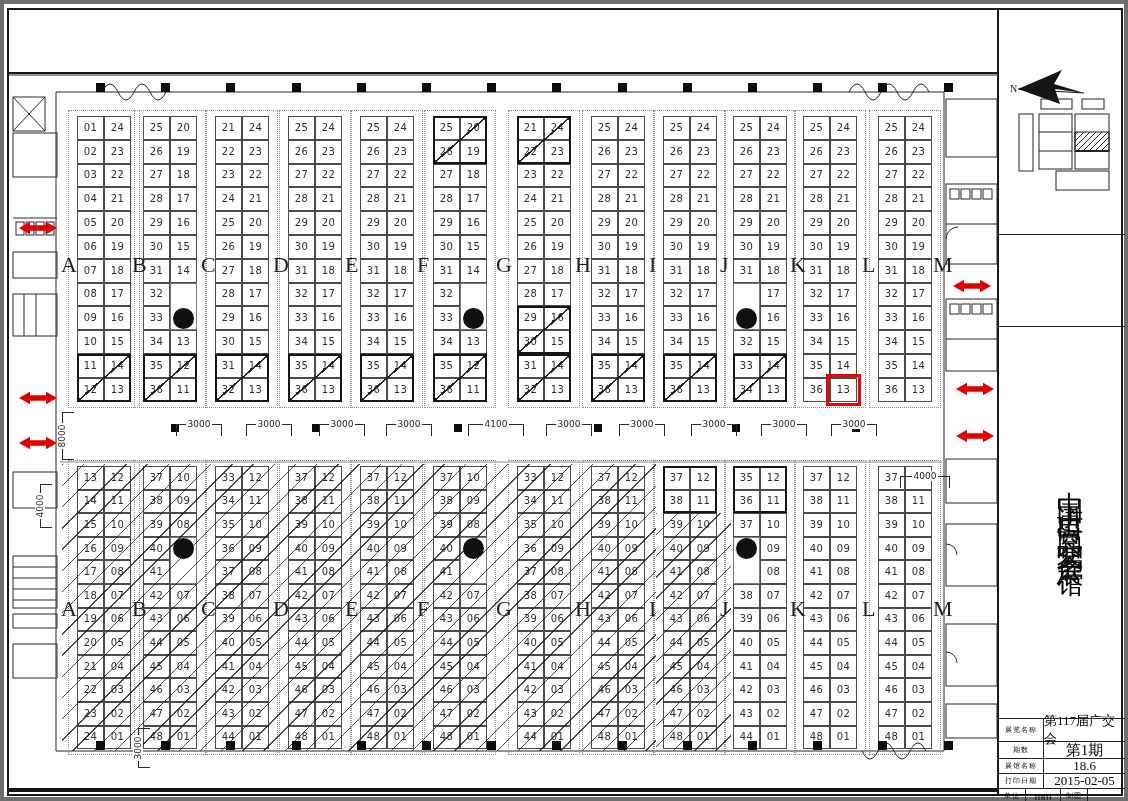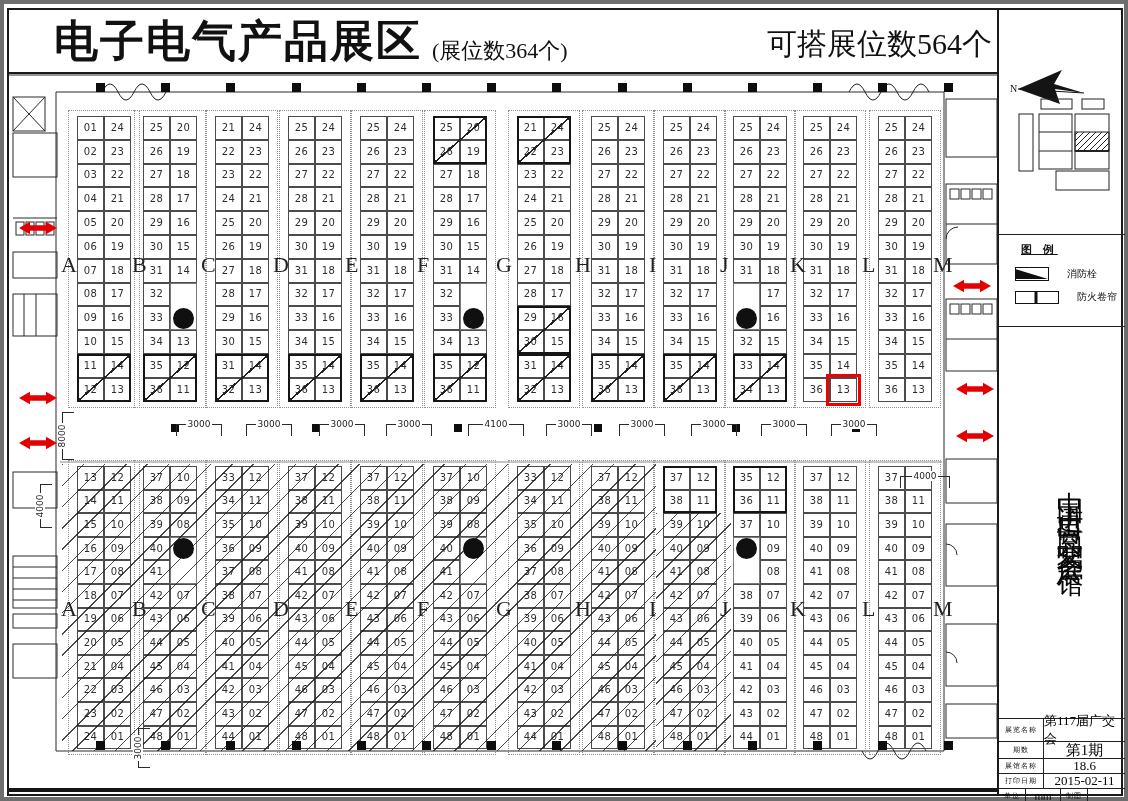--- a/index.html
+++ b/index.html
@@ -56,23 +56,20 @@
             font:13px "Liberation Serif",serif;color:#050505;}
   .tb-cell{display:flex;align-items:center;justify-content:center;border-right:1px solid #222;}
 </style>
 </head>
 <body>
 
 <div id="sheet">
   <div id="frame"></div>
   <div id="sidebar-divider"></div>
 
-  <div class="hdr-title">电子电气产品展区</div>
-  <div class="hdr-sub">(展位数364个)</div>
-  <div class="hdr-right">可搭展位数564个</div>
   <div class="hdr-line"></div>
 
   <svg id="walls" viewBox="0 0 1120 793">
     <g stroke="#2b2b2b" stroke-width="1" fill="none">
       <line x1="5" y1="71" x2="995" y2="71"></line>
       <line x1="52" y1="88" x2="940" y2="88"></line>
       <line x1="52" y1="747" x2="940" y2="747"></line>
       <line x1="52" y1="88" x2="52" y2="747"></line>
       <line x1="940" y1="88" x2="940" y2="747"></line>
       <line x1="56" y1="458" x2="938" y2="458" stroke="#8a8a8a"></line>
@@ -940,55 +937,38 @@
       <rect x="27" y="24" width="33" height="55"></rect>
       <line x1="27" y1="42" x2="60" y2="42"></line>
         <line x1="27" y1="61" x2="60" y2="61"></line>
       <rect x="63" y="24" width="34" height="55"></rect>
       <rect x="63" y="42" width="34" height="19" fill="url(#mhatch)"></rect>
       <line x1="63" y1="61" x2="97" y2="61" stroke-width="2"></line>
       <rect x="44" y="81" width="53" height="19"></rect>
     </g>
   </svg>
   <div class="sb-sep" style="top:230px"></div>
-  <div id="legend">
-    <div class="legend-title">图 例</div>
-    <div class="legend-item">
-      <svg width="34" height="14" viewBox="0 0 34 14">
-        <rect x="0.5" y="0.5" width="33" height="13" fill="#fff" stroke="#111"></rect>
-        <polygon points="0,2 33,12 0,12" fill="#111"></polygon>
-      </svg>
-      <span>消防栓</span>
-    </div>
-    <div class="legend-item">
-      <svg width="44" height="13" viewBox="0 0 44 13">
-        <rect x="0.5" y="0.5" width="43" height="12" fill="#fff" stroke="#111"></rect>
-        <line x1="21" y1="0" x2="21" y2="13" stroke="#111" stroke-width="3"></line>
-      </svg>
-      <span>防火卷帘</span>
-    </div>
-  </div>
   <div class="sb-sep" style="top:322px"></div>
   <div id="vtitle">中国进出口商品交易会展馆</div>
   <div id="titleblock">
       <div class="tb-row" style="height: 22px;">
         <div class="tb-label">展览名称</div>
         <div class="tb-value">第117届广交会</div>
       </div>
       <div class="tb-row" style="height: 16px;">
         <div class="tb-label">期数</div>
         <div class="tb-value" style="font-size: 15px;">第1期</div>
       </div>
       <div class="tb-row" style="height: 14px;">
         <div class="tb-label">展馆名称</div>
         <div class="tb-value">18.6</div>
       </div>
       <div class="tb-row" style="height: 14px;">
         <div class="tb-label">打印日期</div>
-        <div class="tb-value">2015-02-11</div>
+        <div class="tb-value">2015-02-05</div>
       </div>
       <div class="tb-row" style="height: 14px;">
         <div class="tb-label" style="width: 26px; flex: 0 0 auto;">单位</div>
         <div class="tb-cell" style="font: 10px &quot;Liberation Sans&quot;, sans-serif; width: 34px; flex: 0 0 auto;">mm</div>
         <div class="tb-label" style="width: 26px; flex: 0 0 auto;">制图</div>
         <div class="tb-cell" style="font: 10px &quot;Liberation Sans&quot;, sans-serif; flex: 1 1 0%; border-right: none;"></div>
       </div>
     </div>
 </div>
 

